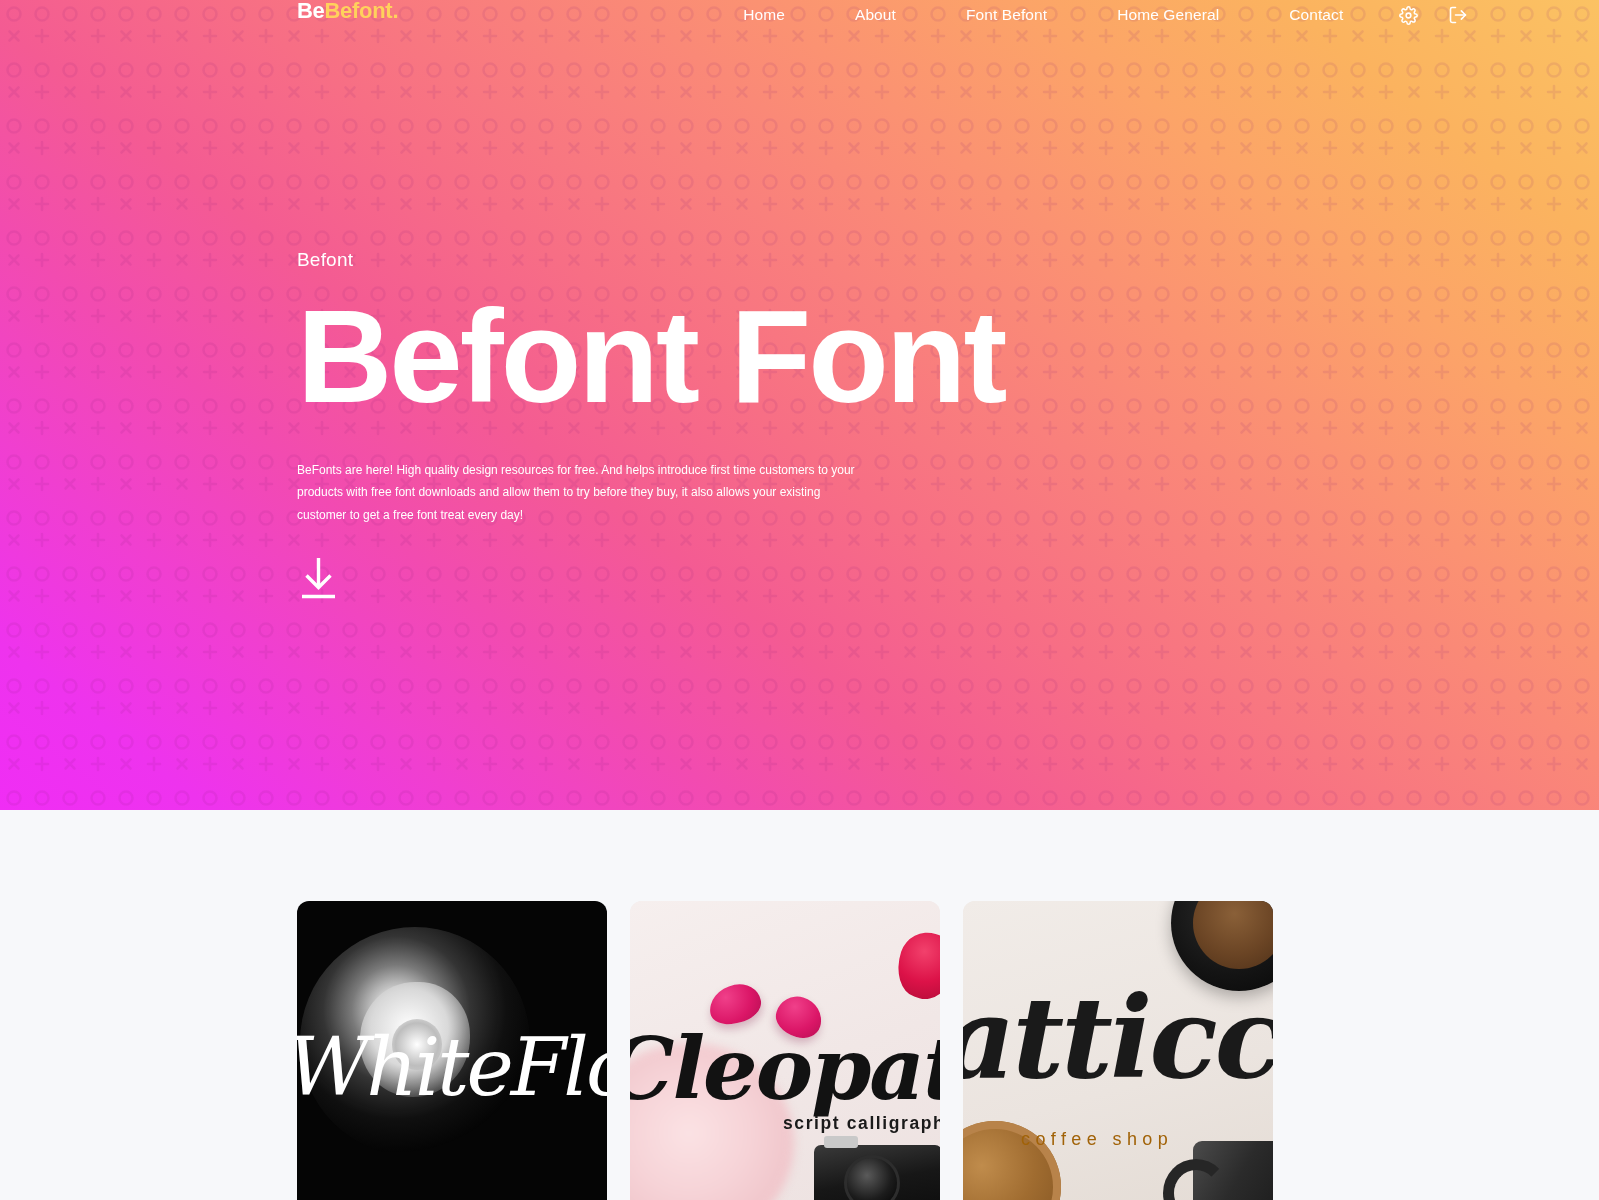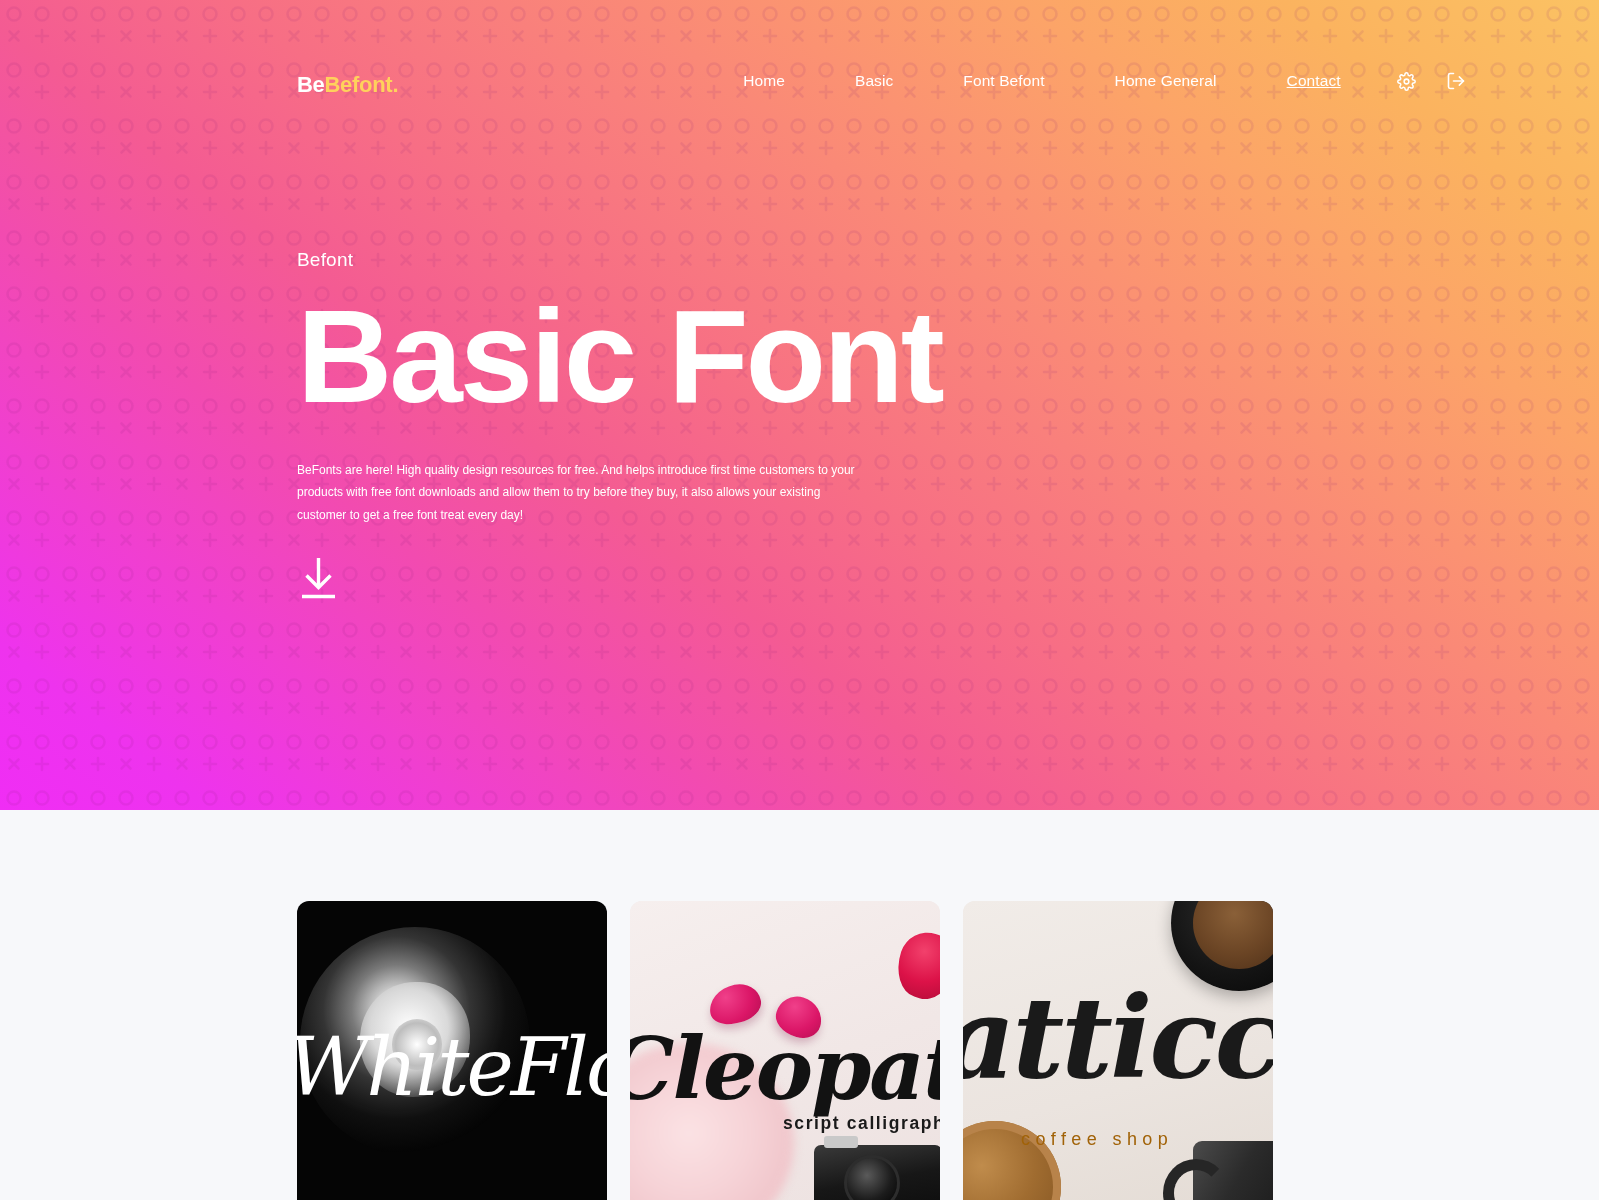--- a/index.html
+++ b/index.html
@@ -42,21 +42,21 @@
     opacity:.105;
   }
   .hero-pattern svg { display:block; width:100%; height:100%; }
 
   
   .navbar {
     position:relative;
     z-index:3;
     height:96px;
     display:flex;
-    align-items:flex-end;
+    align-items:flex-start;
     padding:0 0 0 297px;
   }
   .brand {
     font-size:22px;
     font-weight:700;
     letter-spacing:-.3px;
     line-height:1;
     white-space:nowrap;
     user-select:none;
   }
@@ -73,21 +73,21 @@
     color:#FFFFFF;
     font-size:15.5px;
     font-weight:400;
     letter-spacing:.1px;
     text-decoration:none;
     padding:6px 0;
     margin-right:54px;
     white-space:nowrap;
     cursor:pointer;
   }
-  .nav-link:last-of-type { margin-right:0;text-decoration:underline; }
+  .nav-link:last-of-type { margin-right:0; }
 
   .nav-icons { display:flex; align-items:center; margin-left:40px; gap:30px; }
   .nav-icon  { display:block; cursor:pointer; line-height:0; }
   .nav-icon svg { display:block; }
 
   
   .hero-content {
     position:relative;
     z-index:3;
     padding-left:297px;
@@ -291,21 +291,21 @@
   </div>
 
   <nav class="navbar">
 
     <div class="brand">
       <span class="be">Be</span><span class="font">Befont.</span>
     </div>
 
     <div class="nav-links">
       <a class="nav-link" href="#">Home</a>
-      <a class="nav-link" href="#">Basic</a>
+      <a class="nav-link" href="#">About</a>
       <a class="nav-link" href="#">Font Befont</a>
       <a class="nav-link" href="#">Home General</a>
       <a class="nav-link" href="#">Contact</a>
 
       <div class="nav-icons">
         <span class="nav-icon">
           <svg width="19" height="19" viewBox="0 0 24 24" fill="none" stroke="#FFFFFF" stroke-width="1.9" stroke-linecap="round" stroke-linejoin="round">
             <circle cx="12" cy="12" r="3"></circle>
             <path d="M19.4 15a1.65 1.65 0 0 0 .33 1.82l.06.06a2 2 0 1 1-2.83 2.83l-.06-.06a1.65 1.65 0 0 0-1.82-.33 1.65 1.65 0 0 0-1 1.51V21a2 2 0 1 1-4 0v-.09A1.65 1.65 0 0 0 9 19.4a1.65 1.65 0 0 0-1.82.33l-.06.06a2 2 0 1 1-2.83-2.83l.06-.06a1.65 1.65 0 0 0 .33-1.82 1.65 1.65 0 0 0-1.51-1H3a2 2 0 1 1 0-4h.09A1.65 1.65 0 0 0 4.6 9a1.65 1.65 0 0 0-.33-1.82l-.06-.06a2 2 0 1 1 2.83-2.83l.06.06A1.65 1.65 0 0 0 9 4.6a1.65 1.65 0 0 0 1-1.51V3a2 2 0 1 1 4 0v.09a1.65 1.65 0 0 0 1 1.51 1.65 1.65 0 0 0 1.82-.33l.06-.06a2 2 0 1 1 2.83 2.83l-.06.06A1.65 1.65 0 0 0 19.4 9a1.65 1.65 0 0 0 1.51 1H21a2 2 0 1 1 0 4h-.09a1.65 1.65 0 0 0-1.51 1z"></path>
           </svg>
@@ -316,21 +316,21 @@
             <polyline points="16 17 21 12 16 7"></polyline>
             <line x1="21" y1="12" x2="9" y2="12"></line>
           </svg>
         </span>
       </div>
     </div>
   </nav>
 
   <div class="hero-content">
     <div class="eyebrow">Befont</div>
-    <h1 class="hero-title">Basic Font</h1>
+    <h1 class="hero-title">Befont Font</h1>
     <p class="hero-desc">BeFonts are here! High quality design resources for free. And helps introduce first time customers to your products with free font downloads and allow them to try before they buy, it also allows your existing customer to get a free font treat every day!</p>
 
     <button class="download-btn">
       <span>
         <svg width="43" height="47" viewBox="0 0 43 47" fill="none" stroke="#FFFFFF" stroke-width="3.4" stroke-linecap="butt">
           <line x1="21.5" y1="4" x2="21.5" y2="32"></line>
           <polyline points="9.5,21.5 21.5,33.5 33.5,21.5" fill="none" stroke-linejoin="miter"></polyline>
           <line x1="5" y1="42.5" x2="38" y2="42.5"></line>
         </svg>
       </span>

